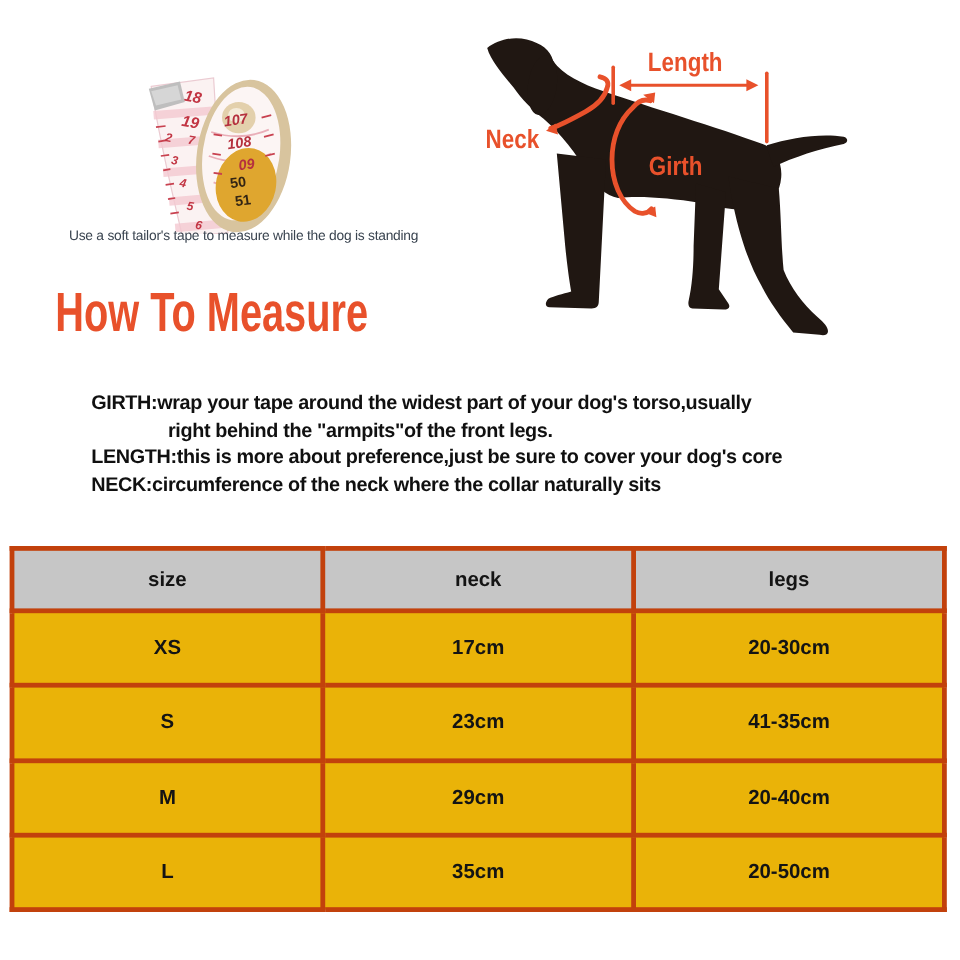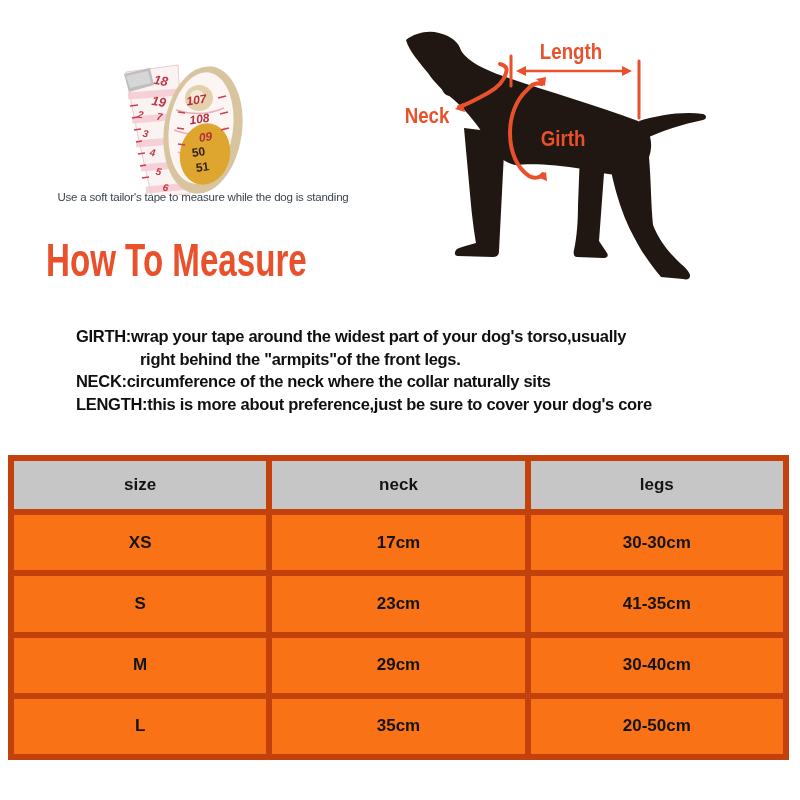--- a/index.html
+++ b/index.html
@@ -31,24 +31,24 @@
   }
   .instr-indent{padding-left:64px;}
   
   .size-table{
     position:absolute;left:8px;top:455px;width:781px;height:305px;
     border-collapse:collapse;table-layout:fixed;
     font-size:17px;font-weight:700;color:#141414;
     border:2px solid #262626;
   }
   .size-table th,.size-table td{
-    border:6px solid #c2410c;text-align:center;vertical-align:middle;padding:0;
+    border:4px solid #c2410c;text-align:center;vertical-align:middle;padding:0;
   }
   .size-table th{background:#C6C6C6;height:48px;}
-  .size-table td{height:49px;background:#f97316;}
+  .size-table td{height:49px;background:#eab308;}
 </style>
 </head>
 <body>
 
 <div class="canvas">
 
   <svg class="tape-svg" width="165" height="135" viewBox="0 0 165 135">
 
     <g>
       <path d="M 28,12 L 80,5 C 82,40 85,85 92,134 L 54,137 C 44,95 34,52 28,12 Z" fill="#FBF2F2" stroke="#EBCBD2" stroke-width="1"></path>
@@ -162,47 +162,47 @@
       <text transform="translate(170,141) scale(0.85,1)" text-anchor="middle">Girth</text>
     </g>
   </svg>
 
   <div class="page-title">How To Measure</div>
 
 
   <div class="instructions">
     <div>GIRTH:wrap your tape around the widest part of your dog's torso,usually</div>
     <div class="instr-indent">right behind the "armpits"of the front legs.</div>
+    <div>LENGTH:this is more about preference,just be sure to cover your dog's core</div>
     <div>NECK:circumference of the neck where the collar naturally sits</div>
-    <div>LENGTH:this is more about preference,just be sure to cover your dog's core</div>
   </div>
 
   <table class="size-table">
     <thead>
       <tr>
         <th>size</th>
         <th>neck</th>
         <th>legs</th>
       </tr>
     </thead>
     <tbody>
       <tr>
         <td>XS</td>
         <td>17cm</td>
-        <td>30-30cm</td>
+        <td>20-30cm</td>
       </tr>
       <tr>
         <td>S</td>
         <td>23cm</td>
         <td>41-35cm</td>
       </tr>
       <tr>
         <td>M</td>
         <td>29cm</td>
-        <td>30-40cm</td>
+        <td>20-40cm</td>
       </tr>
       <tr>
         <td>L</td>
         <td>35cm</td>
         <td>20-50cm</td>
       </tr>
     </tbody>
   </table>
 
 </div>

